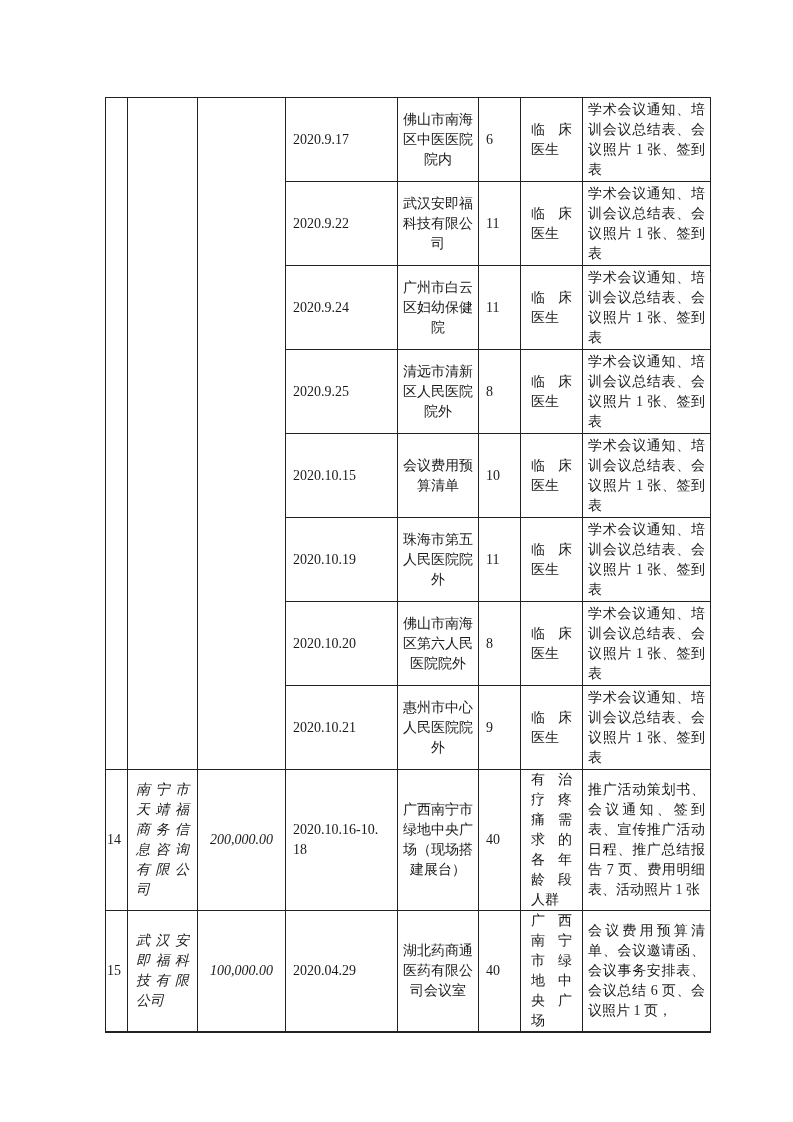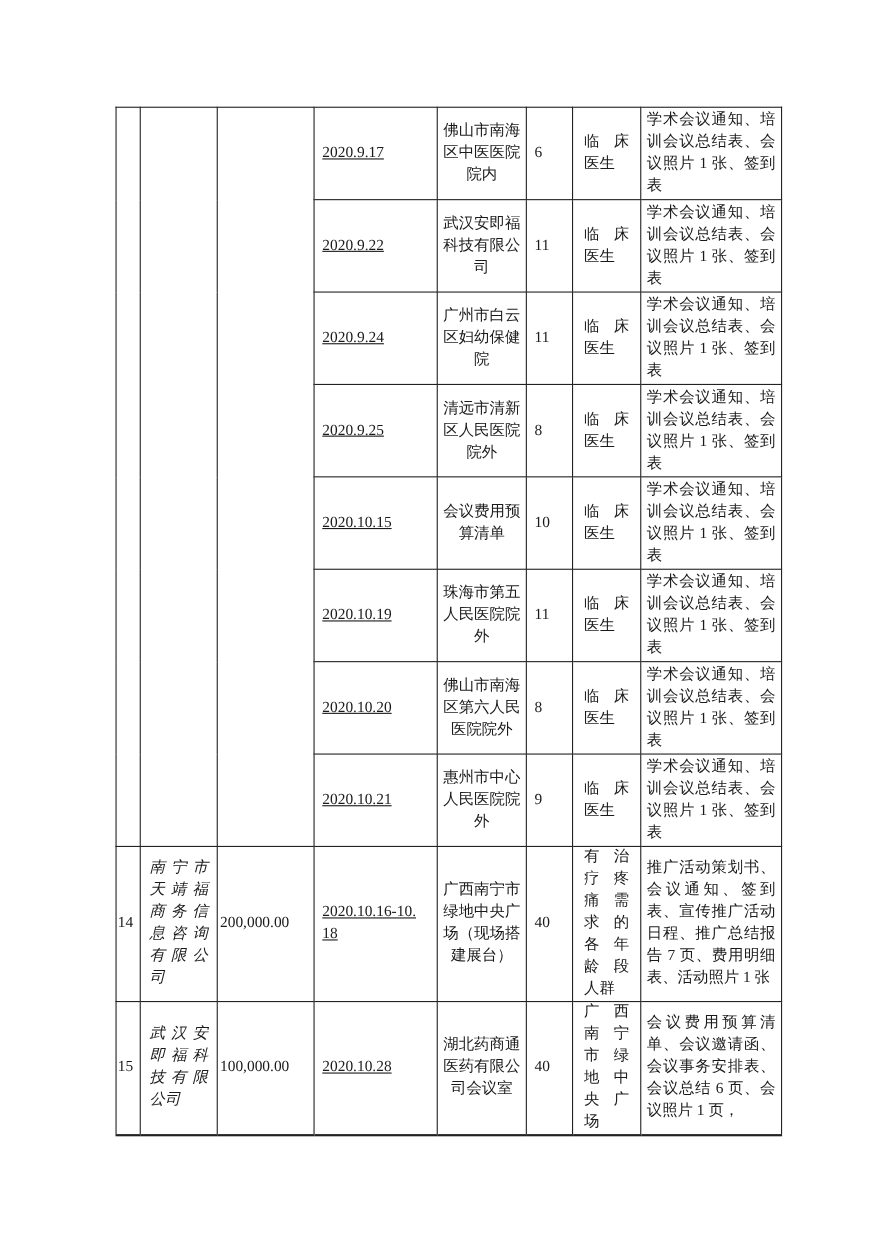--- a/index.html
+++ b/index.html
@@ -29,23 +29,23 @@
     overflow: hidden;
     word-break: normal;
   }
   tr.r-sub  { height: 84px; }
   tr.r-main { height: 124px; }
   tr.r-last { height: 104px; }
   tr.r-last td { border-bottom: 2px solid #222; }
 
   td.c-no       { padding: 0 1px; }
   td.c-company  { text-align: justify; text-justify: inter-character; padding: 0 8px; font-style: italic; }
-  td.c-amount   { padding: 0 2px; }
+  td.c-amount   { text-align: center; padding: 0 2px; font-style: italic; }
   td.c-date     { text-align: left; padding: 0 4px 0 7px; }
-  td.c-date .wrapbox { display: inline-block; max-width: 90px; word-break: break-all; text-decoration: underline; }
+  td.c-date .wrapbox { display: inline-block; max-width: 90px; word-break: break-all; }
   td.c-location { text-align: center; padding: 0 4px; }
   td.c-count    { text-align: left; padding: 0 2px 0 7px; }
   td.c-audience { text-align: justify; text-justify: inter-character; padding: 0 10px; font-family: Liberation Mono, monospace; }
   td.c-materials{ text-align: justify; text-justify: inter-character; padding: 0 5px; margin-left: 12px; }
 </style>
 </head>
 <body>
 
 <div class="page">
   <table class="doc-table">
@@ -129,21 +129,21 @@
       <td class="c-location">广西南宁市绿地中央广场（现场搭建展台）</td>
       <td class="c-count">40</td>
       <td class="c-audience">有治疗疼痛需求的各年龄段人群</td>
       <td class="c-materials">推广活动策划书、会议通知、签到表、宣传推广活动日程、推广总结报告 7 页、费用明细表、活动照片 1 张</td>
     </tr>
 
     <tr class="r-last">
       <td class="c-no">15</td>
       <td class="c-company">武汉安即福科技有限公司</td>
       <td class="c-amount">100,000.00</td>
-      <td class="c-date"><span class="wrapbox">2020.10.28</span></td>
+      <td class="c-date"><span class="wrapbox">2020.04.29</span></td>
       <td class="c-location">湖北药商通医药有限公司会议室</td>
       <td class="c-count">40</td>
       <td class="c-audience">广西南宁市绿地中央广场</td>
       <td class="c-materials">会议费用预算清单、会议邀请函、会议事务安排表、会议总结 6 页、会议照片 1 页，</td>
     </tr>
   </tbody>
     </table>
 </div>
 
 </body></html>

